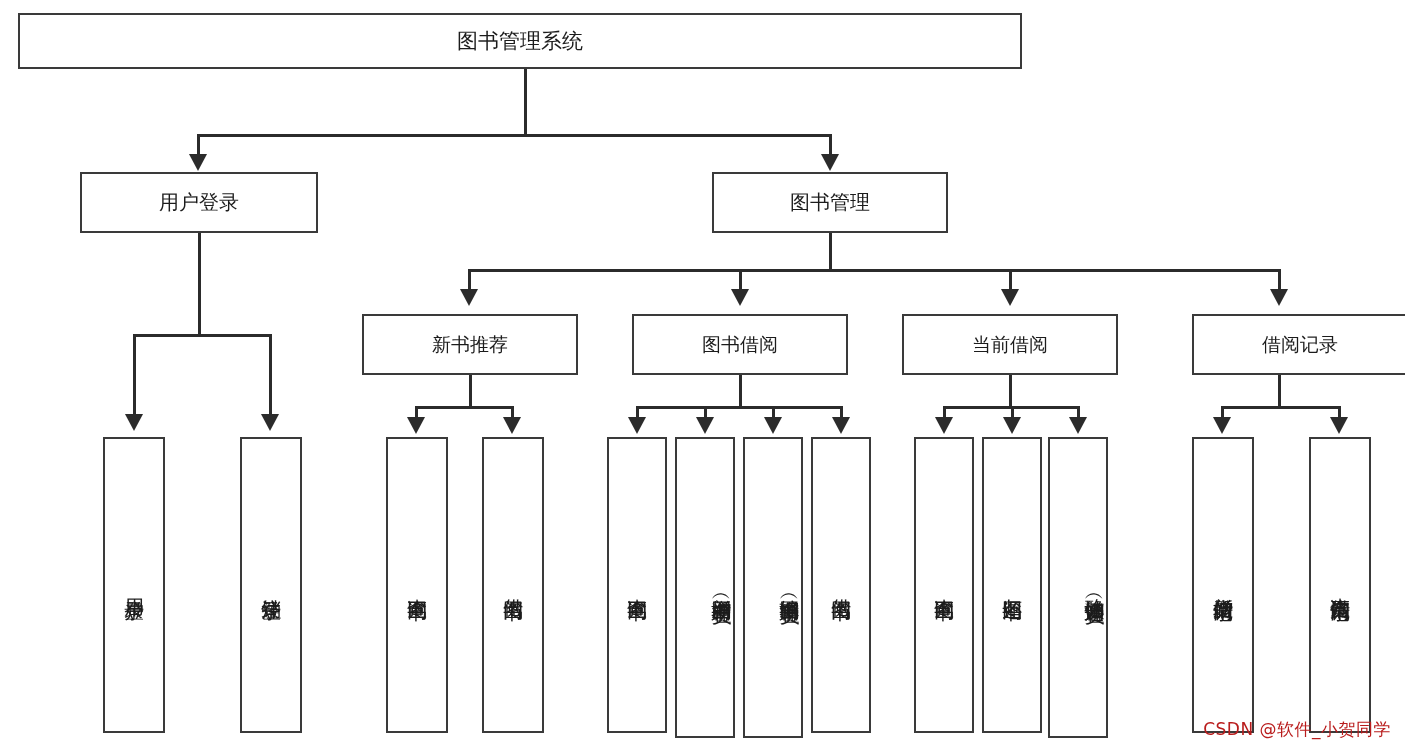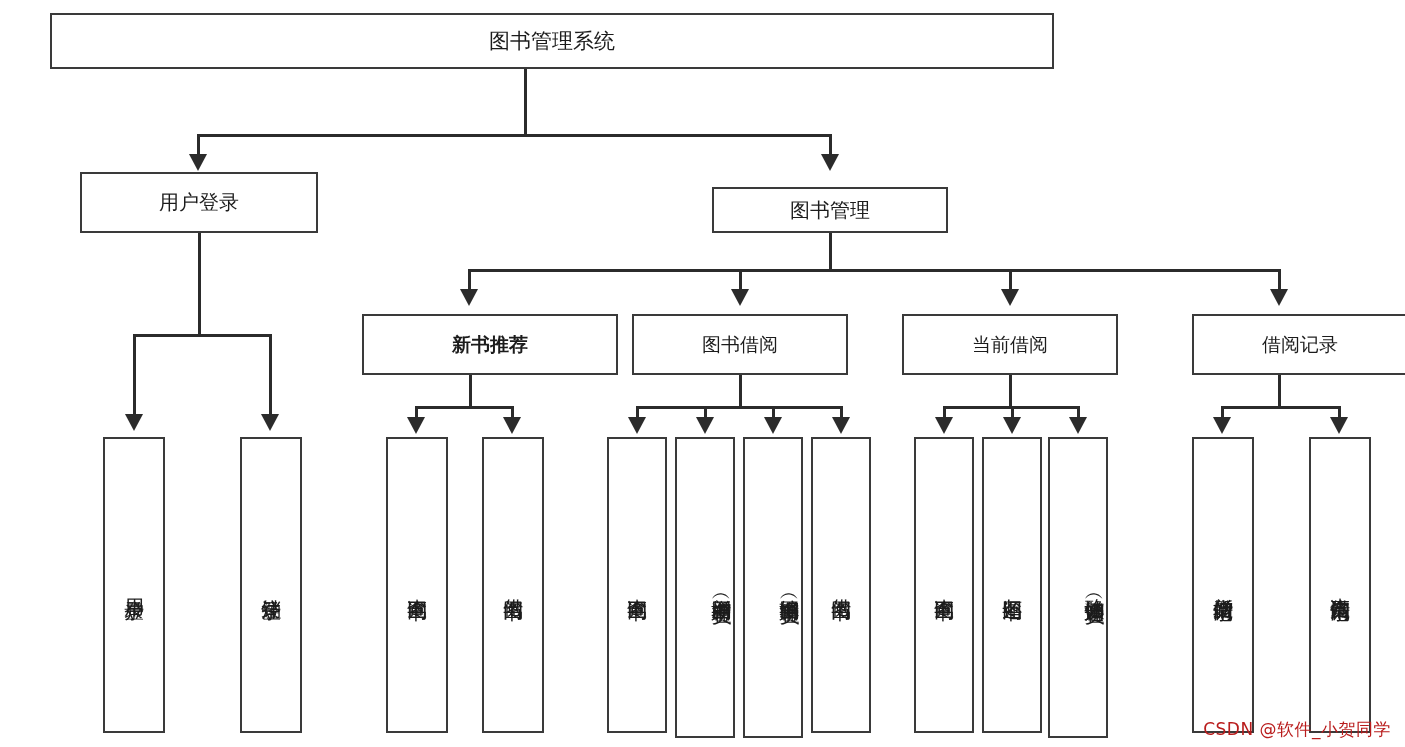--- a/index.html
+++ b/index.html
@@ -93,39 +93,39 @@
     letter-spacing: 0.5px;
     white-space: nowrap;
     pointer-events: none;
   }
 </style>
 </head>
 <body>
 
 <div id="diagram-canvas">
 
-  <div class="node node-root" style="left:18px; top:13px; width:1004px; height:56px;margin-left:32px;">
+  <div class="node node-root" style="left:18px; top:13px; width:1004px; height:56px;">
     <span>图书管理系统</span>
   </div>
 
   <div class="edge-v" style="left:524px; top:69px; height:66px;"></div>
 
   <div class="edge-h" style="left:197px; top:134px; width:634px;"></div>
 
   <div class="edge-v" style="left:197px; top:134px; height:23px;"></div>
   <div class="arrow-head" style="left:189px; top:154px;"></div>
 
   <div class="edge-v" style="left:829px; top:134px; height:23px;"></div>
   <div class="arrow-head" style="left:821px; top:154px;"></div>
 
   <div class="node node-l1" style="left:80px; top:172px; width:238px; height:61px;">
     <span>用户登录</span>
   </div>
 
-  <div class="node node-l1" style="left:712px; top:172px; width:236px; height:46px;margin-top:15px;">
+  <div class="node node-l1" style="left:712px; top:172px; width:236px; height:61px;">
     <span>图书管理</span>
   </div>
 
   <div class="edge-v" style="left:198px; top:233px; height:103px;"></div>
   <div class="edge-h" style="left:133px; top:334px; width:137px;"></div>
   <div class="edge-v" style="left:133px; top:334px; height:83px;"></div>
   <div class="arrow-head" style="left:125px; top:414px;"></div>
   <div class="edge-v" style="left:269px; top:334px; height:83px;"></div>
   <div class="arrow-head" style="left:261px; top:414px;"></div>
 
@@ -133,21 +133,21 @@
   <div class="edge-h" style="left:468px; top:269px; width:812px;"></div>
   <div class="edge-v" style="left:468px; top:269px; height:23px;"></div>
   <div class="arrow-head" style="left:460px; top:289px;"></div>
   <div class="edge-v" style="left:739px; top:269px; height:23px;"></div>
   <div class="arrow-head" style="left:731px; top:289px;"></div>
   <div class="edge-v" style="left:1009px; top:269px; height:23px;"></div>
   <div class="arrow-head" style="left:1001px; top:289px;"></div>
   <div class="edge-v" style="left:1278px; top:269px; height:23px;"></div>
   <div class="arrow-head" style="left:1270px; top:289px;"></div>
 
-  <div class="node node-l2" style="left:362px; top:314px; width:256px; height:61px;font-weight:bold;">
+  <div class="node node-l2" style="left:362px; top:314px; width:216px; height:61px;">
     <span>新书推荐</span>
   </div>
   <div class="node node-l2" style="left:902px; top:314px; width:216px; height:61px;">
     <span>当前借阅</span>
   </div>
   <div class="node node-l2" style="left:632px; top:314px; width:216px; height:61px;">
     <span>图书借阅</span>
   </div>
   <div class="node node-l2" style="left:1172px; top:314px; width:216px; height:61px;margin-left:20px;">
     <span>借阅记录</span>

